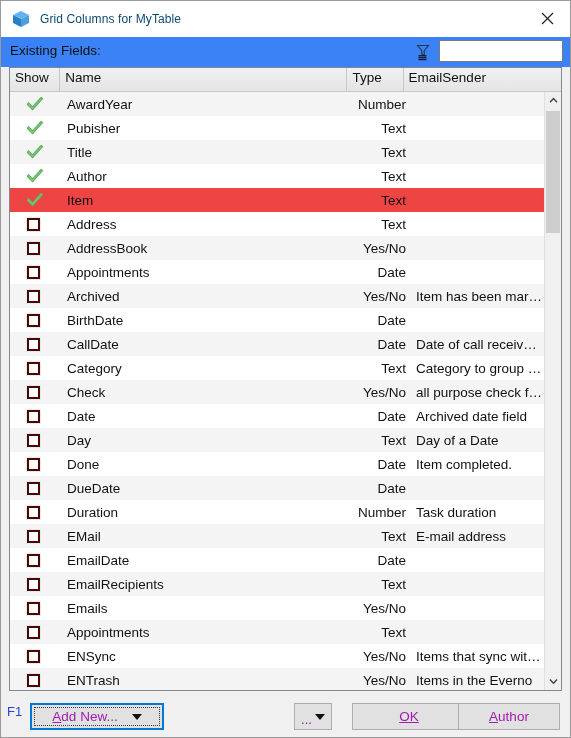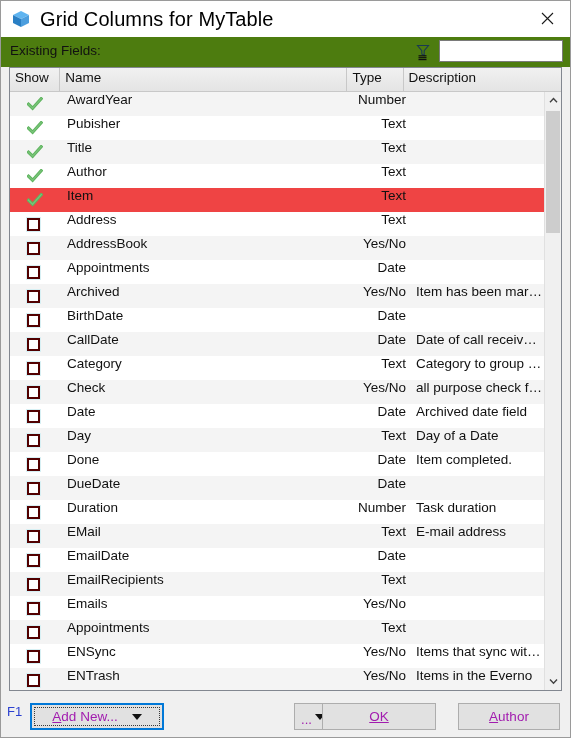--- a/index.html
+++ b/index.html
@@ -37,22 +37,22 @@
   .app-icon {
     width: 20px;
     height: 20px;
     margin-left: 10px;
     margin-right: 9px;
     position: relative;
     flex: 0 0 auto;
   }
   .app-icon svg { display: block; }
   .title-text {
-    font-size: 20px;
-    color: #000000;
+    font-size: 12px;
+    color: #0c4a6e;
     letter-spacing: 0.1px;
     white-space: nowrap;
   }
   .close-btn {
     position: absolute;
     right: 0;
     top: 0;
     width: 46px;
     height: 35px;
     display: flex;
@@ -60,21 +60,21 @@
     justify-content: center;
     cursor: default;
   }
   .close-btn svg { display: block; }
 
   
   .filterbar {
     height: 30px;
     flex: 0 0 auto;
     position: relative;
-    background: #4d7c0f;
+    background: #3b82f6;
   }
   .existing-label {
     position: absolute;
     left: 9px;
     top: 6px;
     font-size: 13.5px;
     color: #111;
     white-space: nowrap;
   }
   .filter-icon {
@@ -145,20 +145,21 @@
     top: 24px;
     left: 0;
     right: 17px;
     bottom: 0;
     overflow: hidden;
     background: #fff;
   }
   .row {
     display: flex;
     height: 24px;
+    align-items: center;
     box-sizing: border-box;
   }
   .row.odd  { background: #f4f4f4; }
   .row.even { background: #ffffff; }
   .row.selected { background: #ef4444; }
 
   .cell-show {
     width: 51px;
     display: flex;
     align-items: center;
@@ -294,21 +295,21 @@
   }
   .btn-ellipsis {
     left: 294px;
     top: 703px;
     width: 38px;
     height: 27px;
     gap: 3px;
   }
   .dots { font-size: 13px; letter-spacing: 0px; position: relative; top: 3px; }
   .btn-ok {
-    left: 322px;
+    left: 352px;
     top: 703px;
     width: 114px;
     height: 27px;
     justify-content: center;
   }
   .btn-cancel {
     left: 458px;
     top: 703px;
     width: 102px;
     height: 27px;
@@ -347,21 +348,21 @@
       </svg>
     </span>
     <input class="filter-input" type="text" placeholder="" style="">
   </div>
 
   <div class="grid-wrap">
     <div class="grid-header">
       <div class="hcell c-show">Show</div>
       <div class="hcell c-name">Name</div>
       <div class="hcell c-type">Type</div>
-      <div class="hcell c-desc">Description</div>
+      <div class="hcell c-desc">EmailSender</div>
       <div class="hcell c-corner"></div>
     </div>
 
     <div class="rows" id="rows-host">
         <div class="row odd">
           <div class="cell-show">
             <svg class="tick" viewBox="0 0 16 14">
               <path d="M1.5,7.2 L5.6,11.2 L14.2,1.6" stroke="#5eb45e" stroke-width="3.1" fill="none" stroke-linecap="square"></path>
               <path d="M1.5,7.2 L5.6,11.2 L14.2,1.6" stroke="#79c379" stroke-width="1.3" fill="none" stroke-linecap="square"></path>
             </svg>

